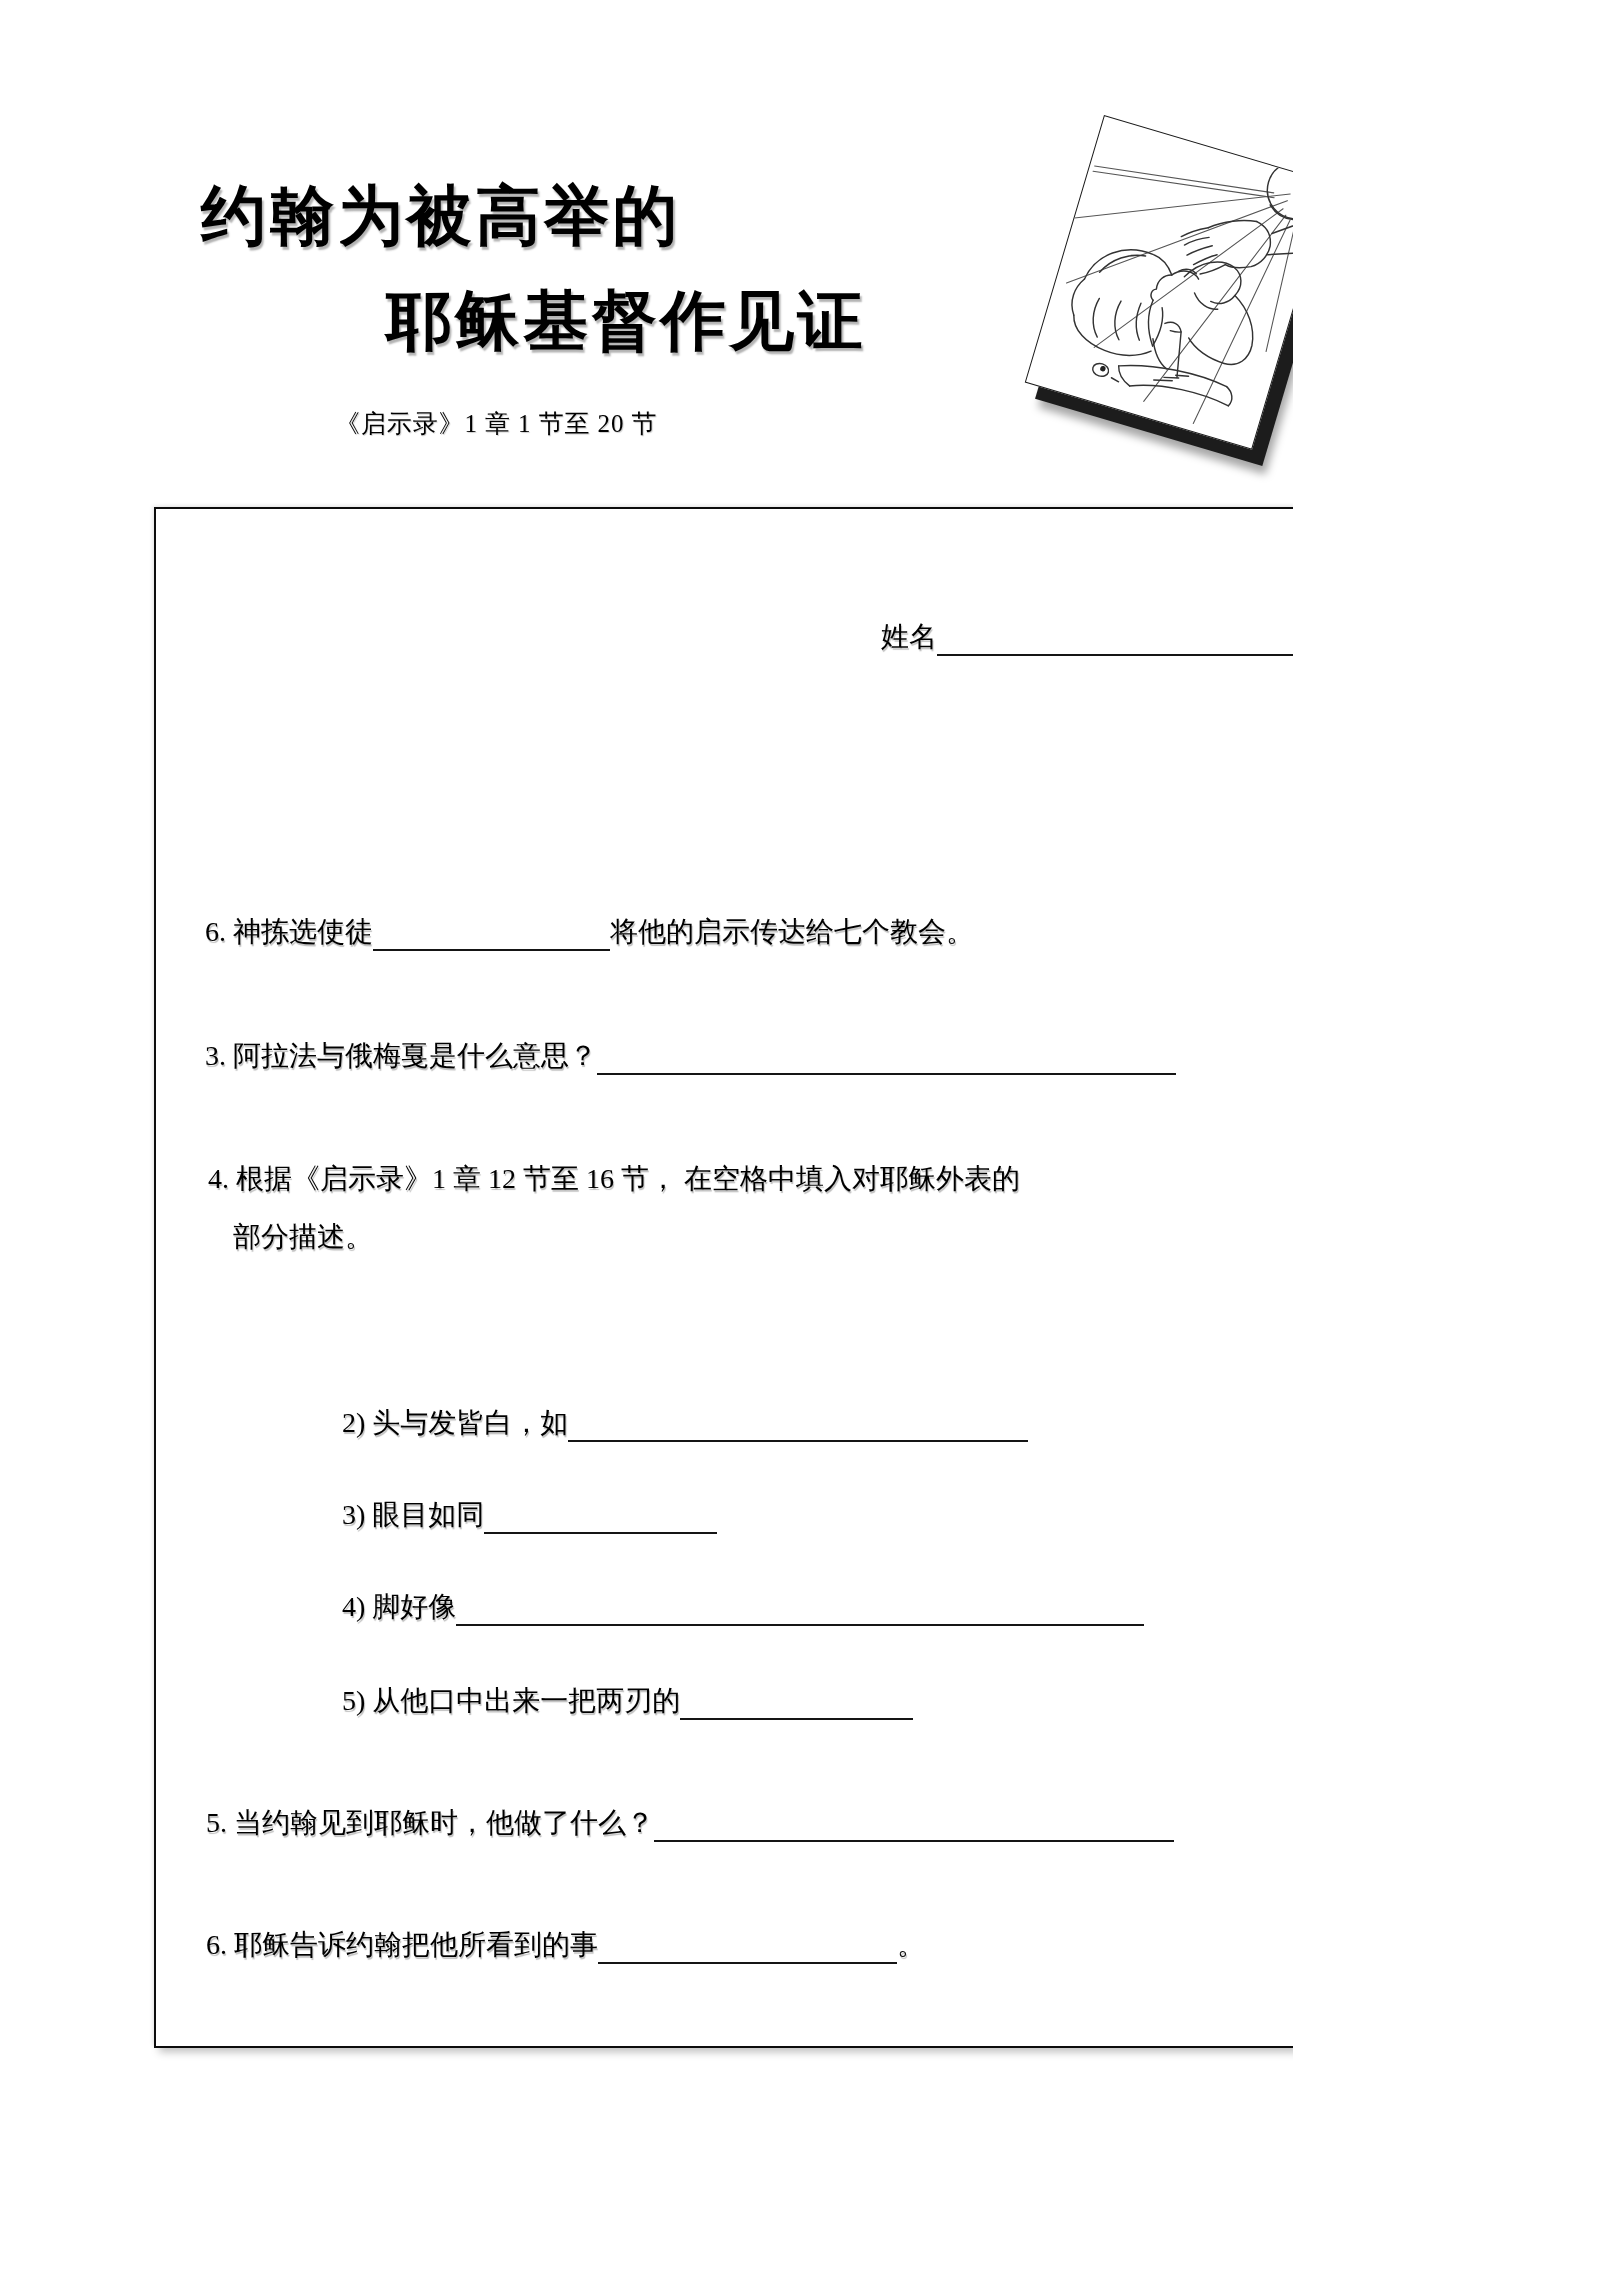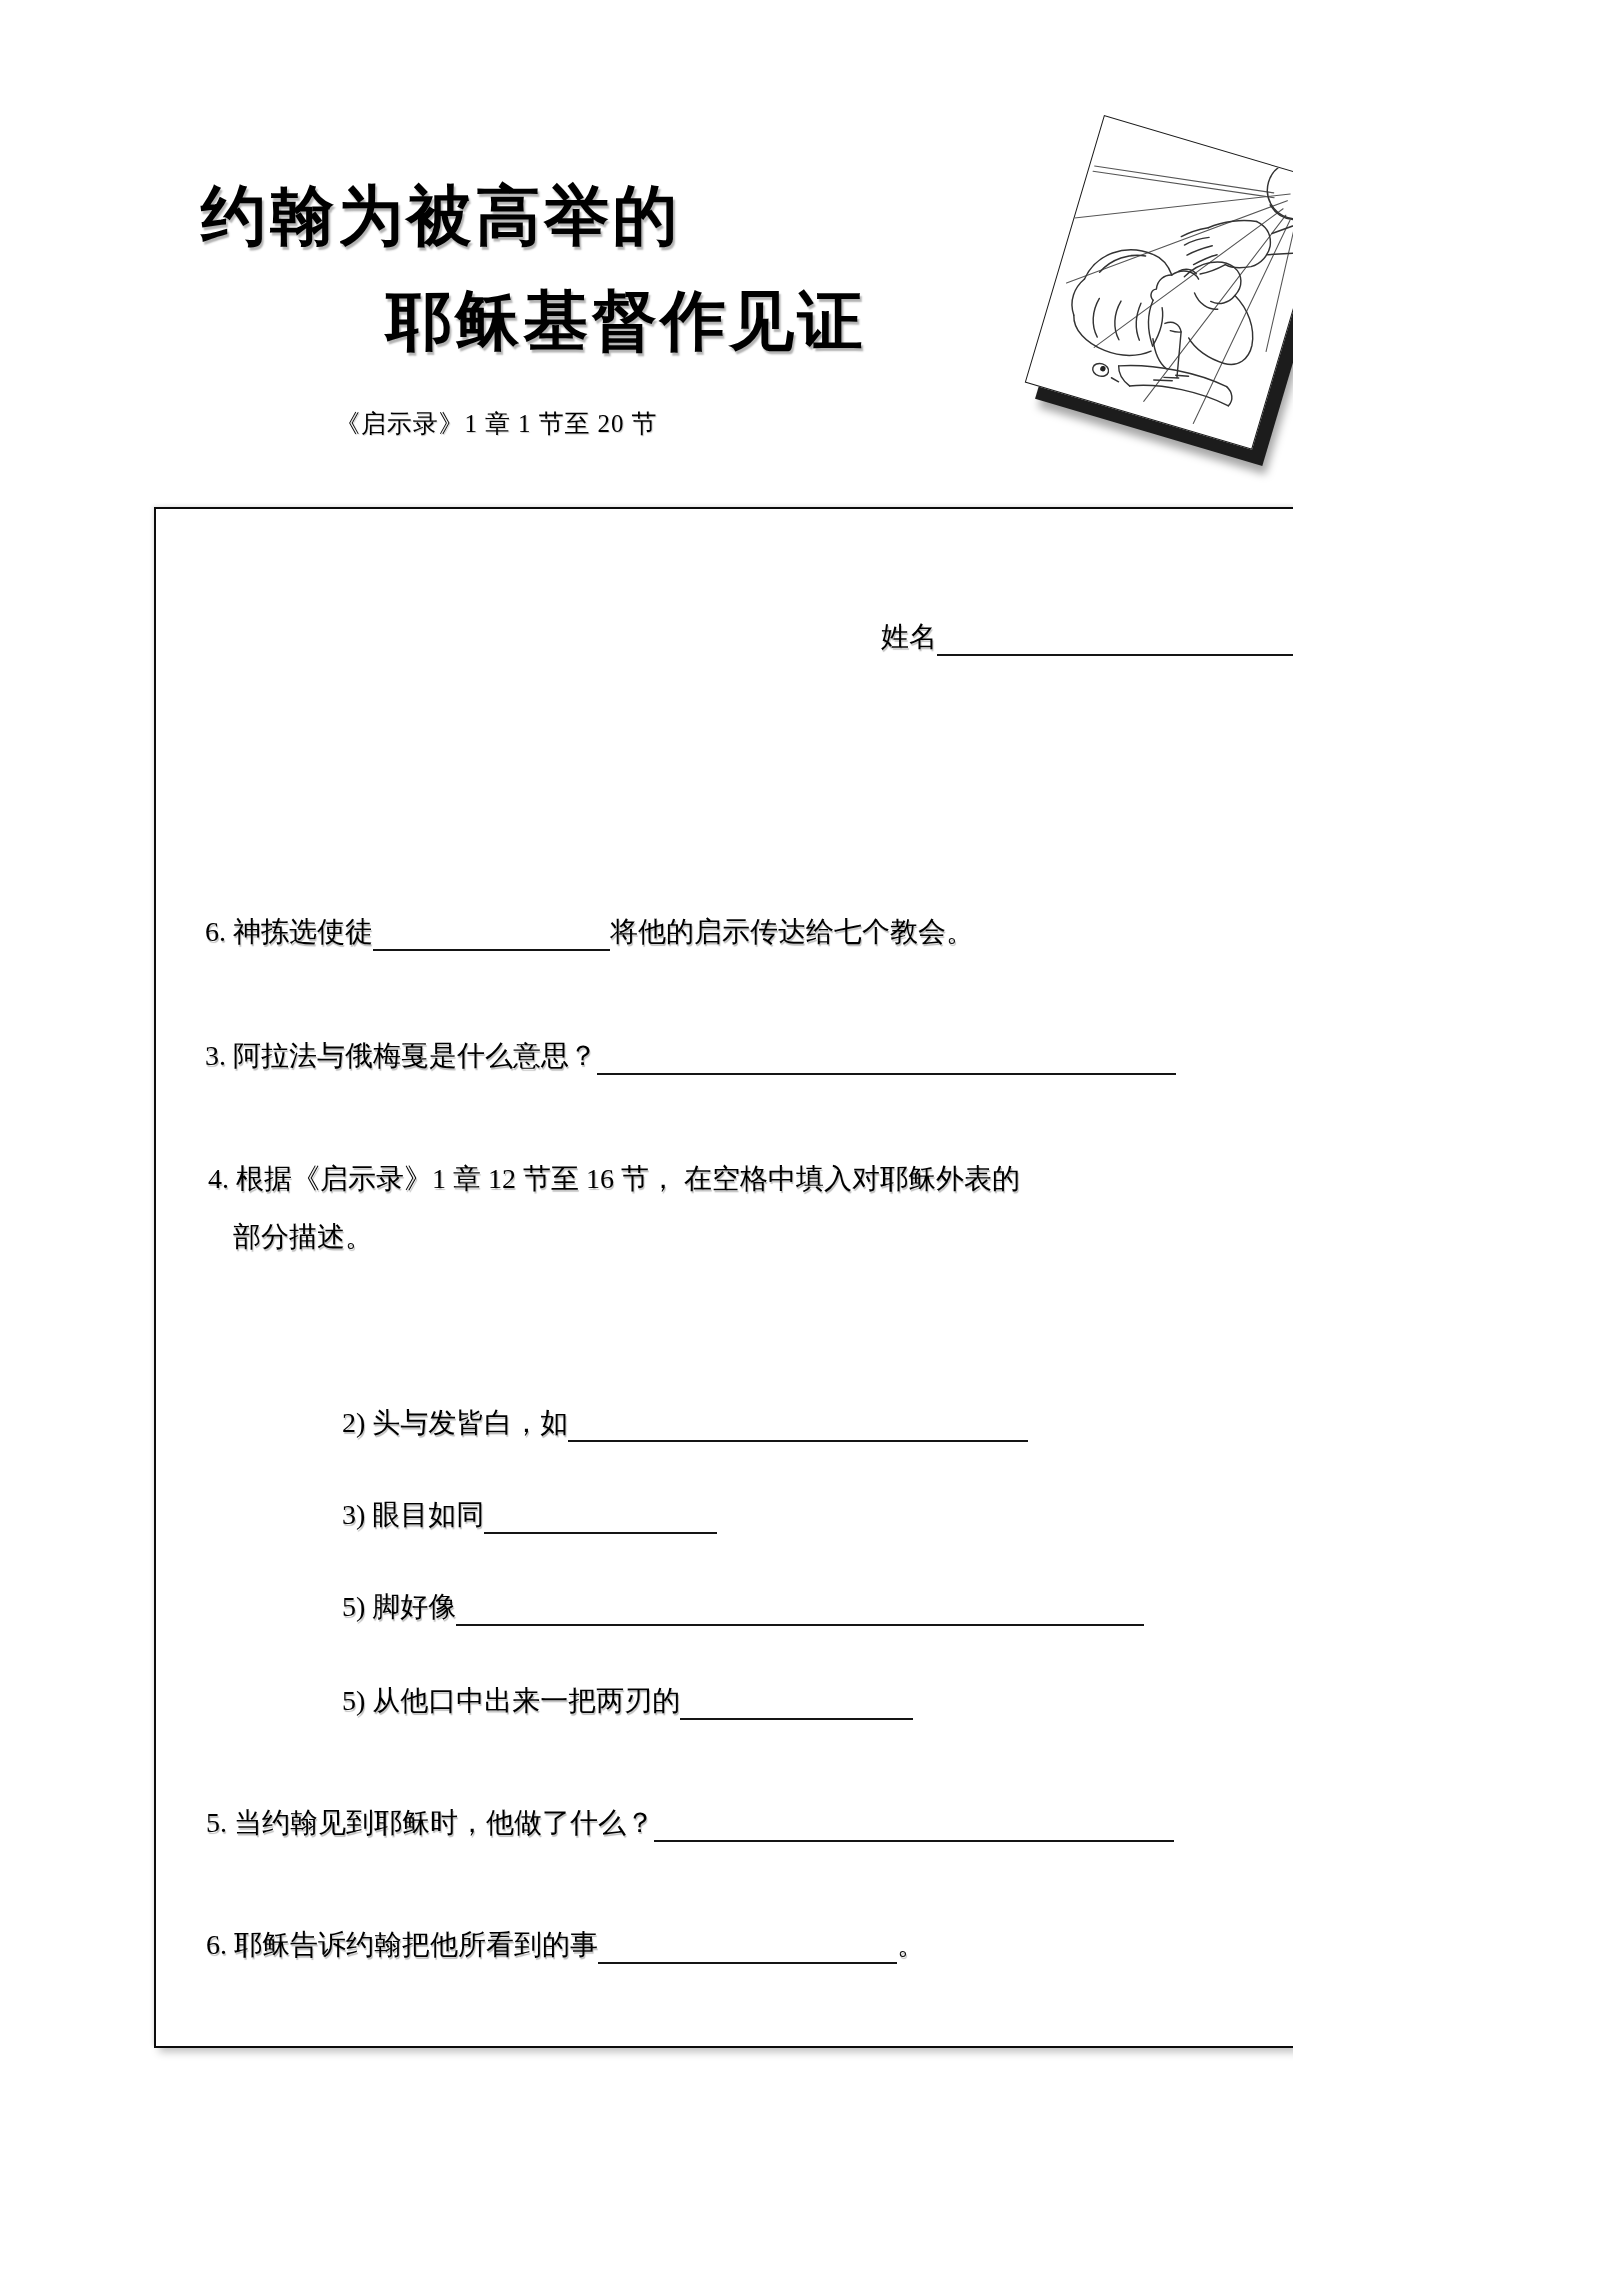--- a/index.html
+++ b/index.html
@@ -195,21 +195,21 @@
   <div class="row" id="row-q4a">4. 根据《启示录》1 章 12 节至 16 节， 在空格中填入对耶稣外表的</div>
   <div class="row" id="row-q4b">部分描述。</div>
 
   <div class="row" id="row-s2">
     <span>2) 头与发皆白，如</span><span class="bl bl-s2"></span>
   </div>
   <div class="row" id="row-s3">
     <span>3) 眼目如同</span><span class="bl bl-s3"></span>
   </div>
   <div class="row" id="row-s4">
-    <span>5) 脚好像</span><span class="bl bl-s4"></span>
+    <span>4) 脚好像</span><span class="bl bl-s4"></span>
   </div>
   <div class="row" id="row-s5">
     <span>5) 从他口中出来一把两刃的</span><span class="bl bl-s5"></span>
   </div>
 
   <div class="row" id="row-q5">
     <span>5. 当约翰见到耶稣时，他做了什么？</span><span class="bl bl-q5"></span>
   </div>
 
   <div class="row" id="row-q6">

